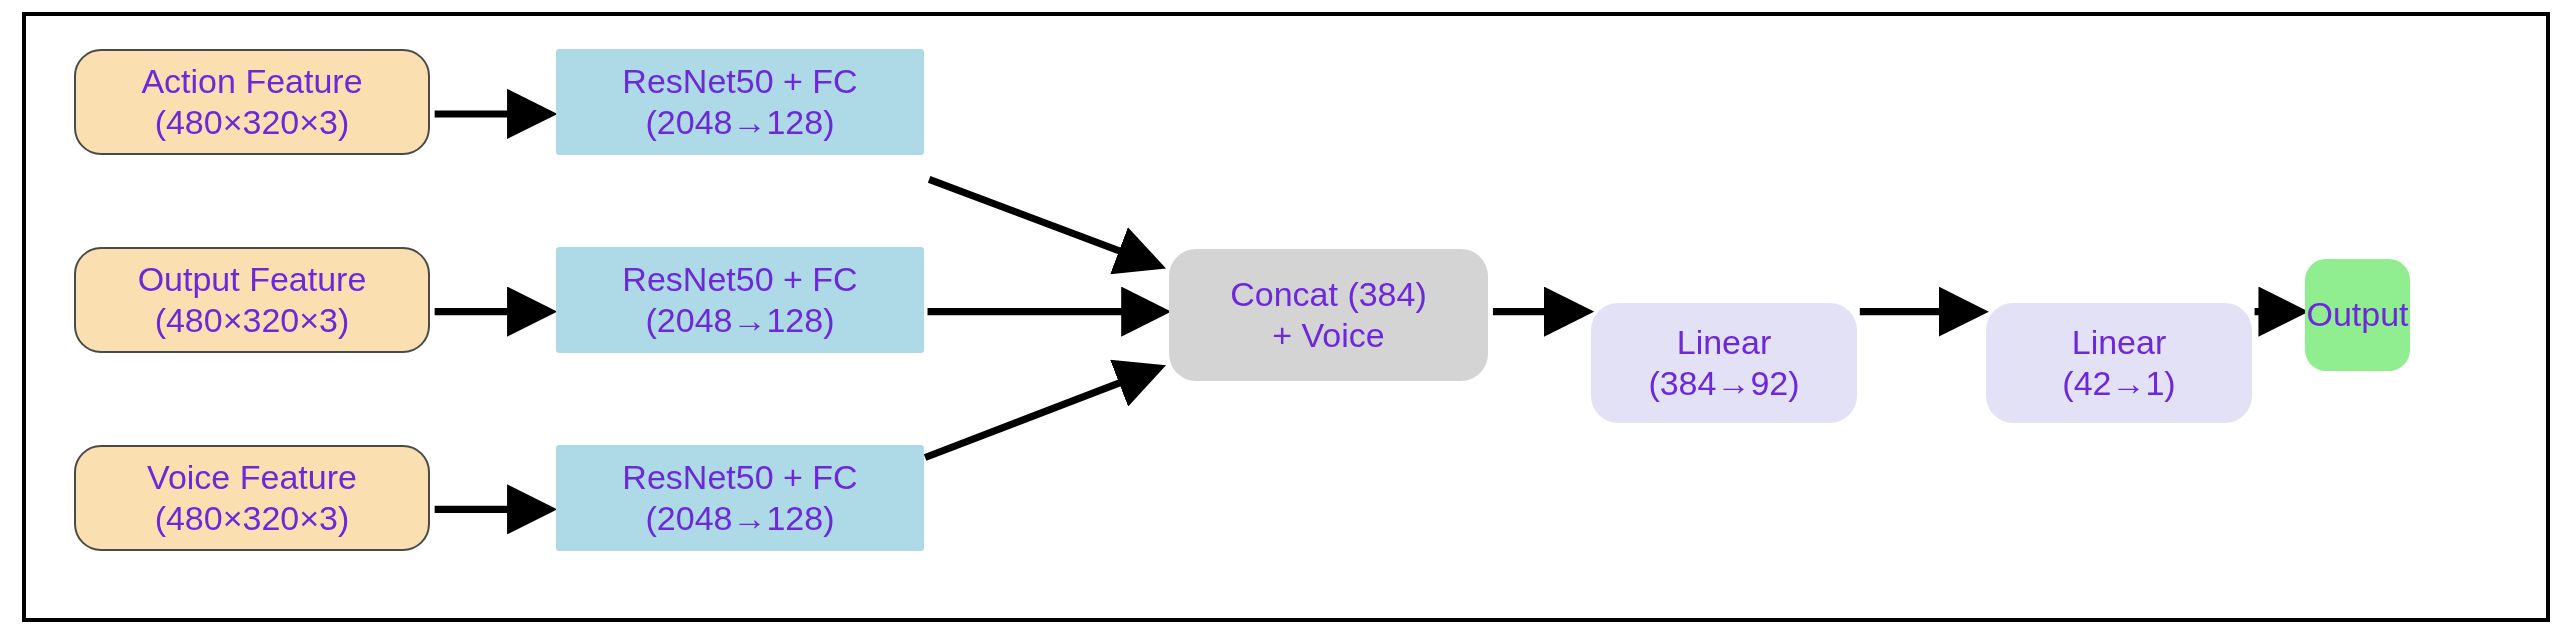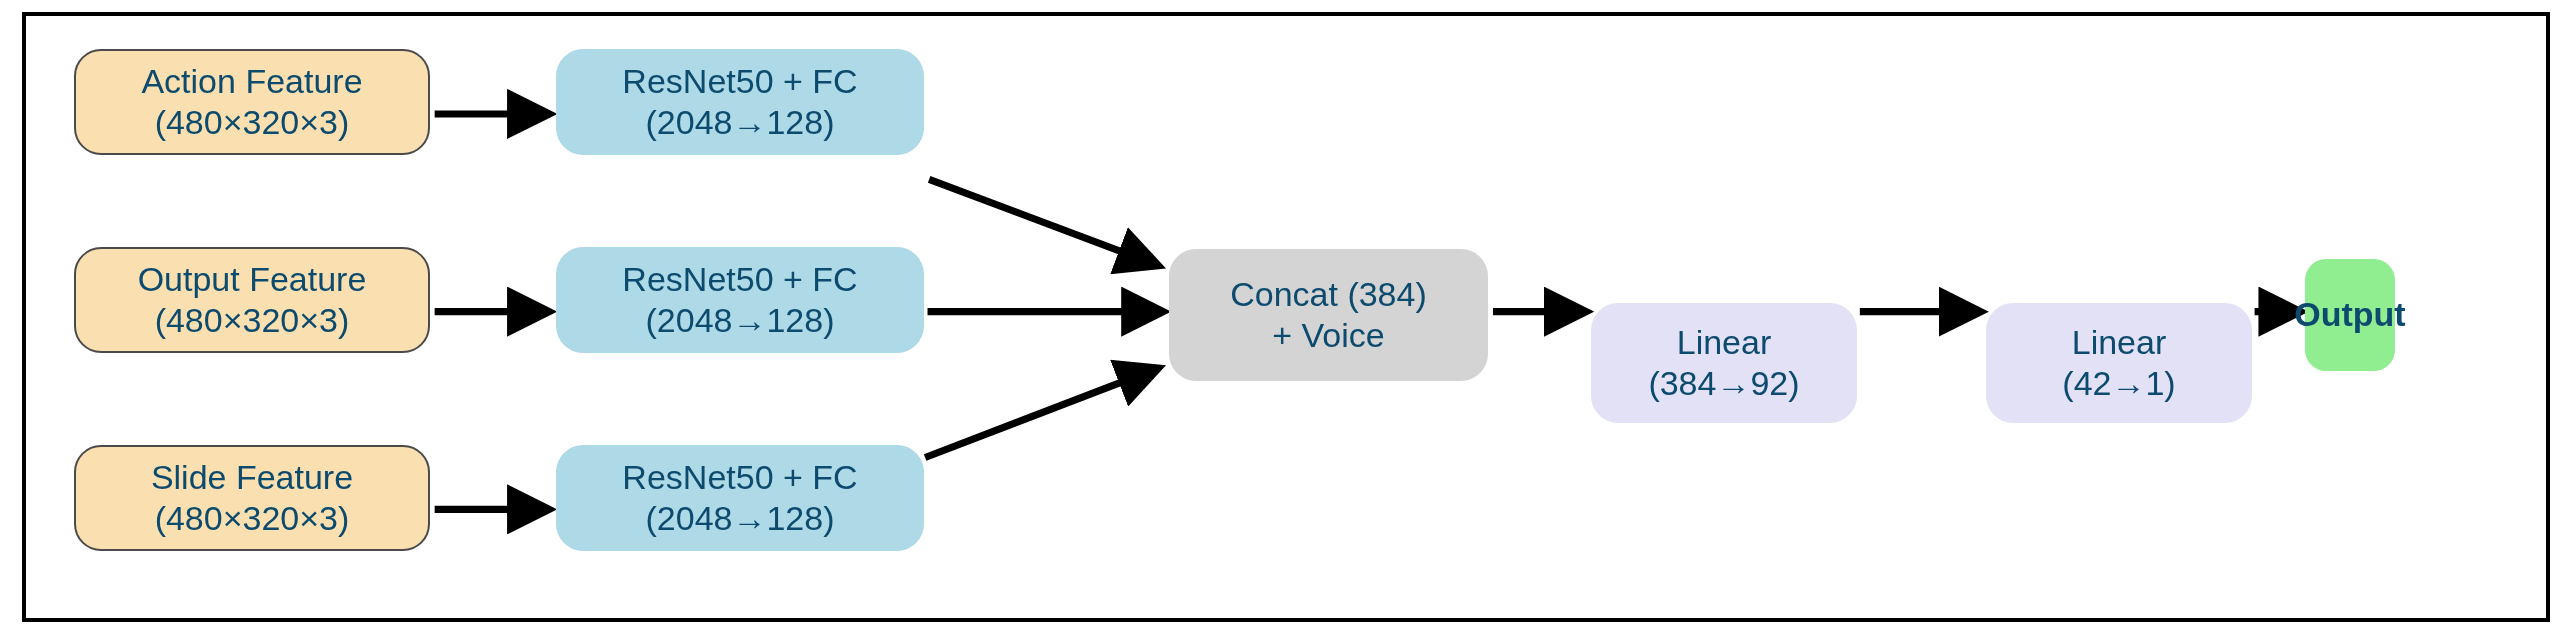--- a/index.html
+++ b/index.html
@@ -37,36 +37,36 @@
     pointer-events: none;
   }
   .node {
     position: absolute;
     box-sizing: border-box;
     display: flex;
     flex-direction: column;
     align-items: center;
     justify-content: center;
     text-align: center;
-    color: #0c4a6e;
+    color: #6d28d9;
     line-height: 1.22;
     white-space: nowrap;
   }
   .node .ln { display: block; }
 
   .n-input {
     background: #fae0b0;
     border: 2.4px solid #4a4a4a;
     border-radius: 27px;
     font-size: 34px;
   }
   .n-encoder {
     background: #aed9e6;
     border: none;
-    border-radius: 27px;
+    border-radius: 3px;
     font-size: 34px;
   }
   .n-concat {
     background: #d4d4d4;
     border: none;
     border-radius: 27px;
     font-size: 34px;
   }
   .n-linear {
     background: #e3e1f6;
@@ -137,21 +137,21 @@
     <span class="ln">Action Feature</span>
     <span class="ln">(480×320×3)</span>
   </div>
 
   <div class="node n-input" style="left:74px; top:247px; width:356px; height:106px;">
     <span class="ln">Output Feature</span>
     <span class="ln">(480×320×3)</span>
   </div>
 
   <div class="node n-input" style="left:74px; top:445px; width:356px; height:106px;">
-    <span class="ln">Slide Feature</span>
+    <span class="ln">Voice Feature</span>
     <span class="ln">(480×320×3)</span>
   </div>
 
   <div class="node n-encoder" style="left:556px; top:49px; width:368px; height:106px;">
     <span class="ln">ResNet50 + FC</span>
     <span class="ln">(2048→128)</span>
   </div>
 
   <div class="node n-encoder" style="left:556px; top:247px; width:368px; height:106px;">
     <span class="ln">ResNet50 + FC</span>
@@ -171,18 +171,18 @@
   <div class="node n-linear" style="left:1591px; top:255px; width:266px; height:120px;">
     <span class="ln">Linear</span>
     <span class="ln">(384→92)</span>
   </div>
 
   <div class="node n-linear" style="left:1986px; top:255px; width:266px; height:120px;">
     <span class="ln">Linear</span>
     <span class="ln">(42→1)</span>
   </div>
 
-  <div class="node n-output" style="left:2305px; top:259px; width:90px; height:112px;font-weight:bold;">
+  <div class="node n-output" style="left:2305px; top:259px; width:105px; height:112px;">
     <span class="ln">Output</span>
   </div>
 
 </div>
 
 
 </body></html>

